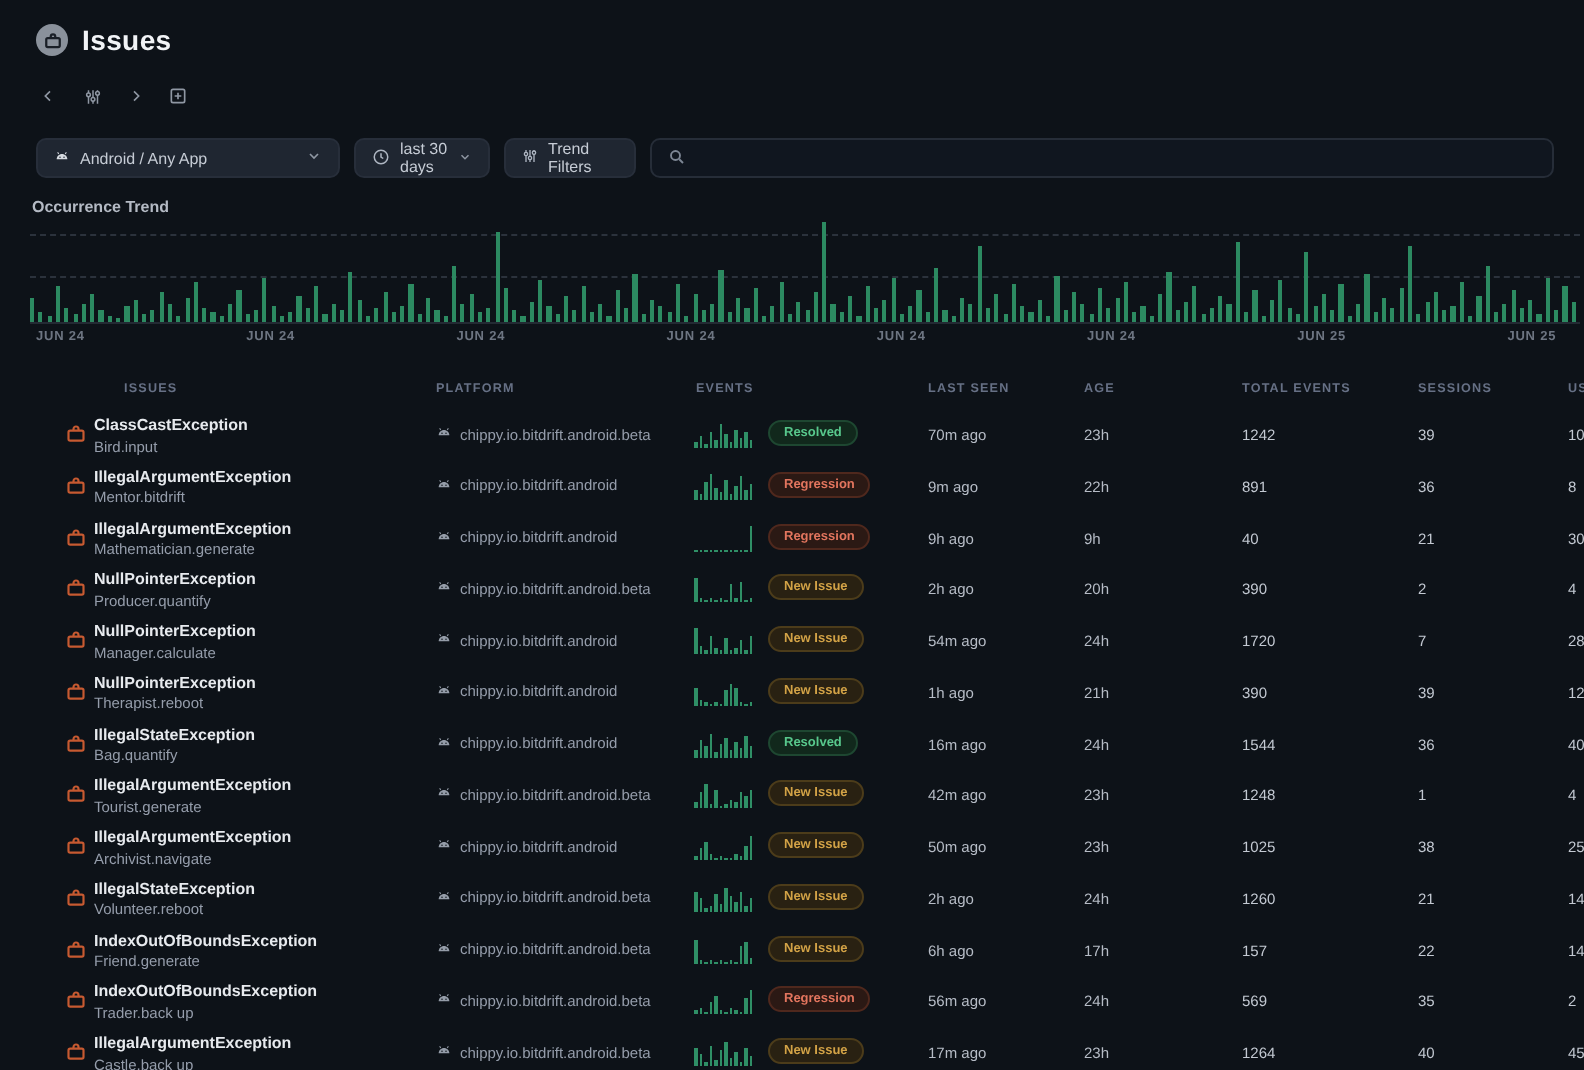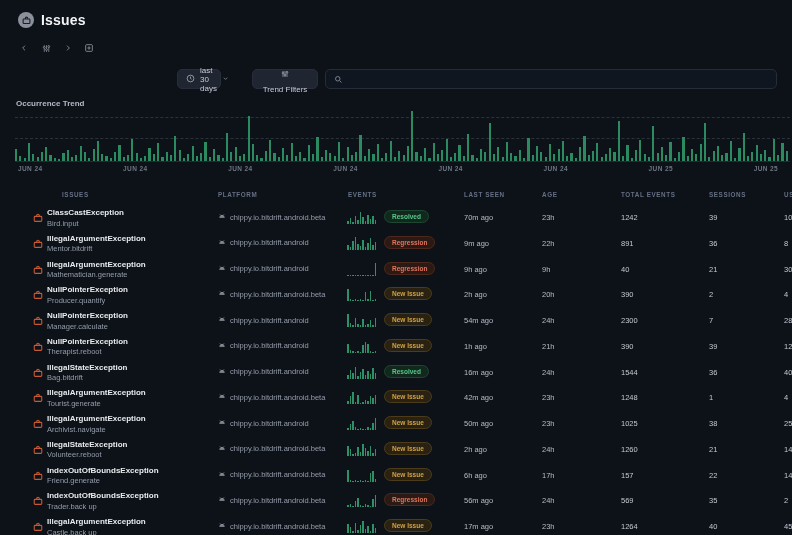--- a/index.html
+++ b/index.html
@@ -13,22 +13,22 @@
 
   
   .tb{position:absolute;top:42px;height:12px;display:flex;align-items:center;justify-content:center;cursor:pointer;}
   #nav-prev{left:20px;} #nav-filter{left:42px;} #nav-next{left:64px;} #nav-add{left:84px;}
 
   
   .pill{position:absolute;top:69px;height:20px;background:#1f2631;border:1px solid #272e3a;border-radius:5px;
     display:flex;align-items:center;gap:5px;padding:0 8px;font-size:8px;color:#c6ccd5;cursor:pointer;}
   #app-selector{left:18px;width:152px;}
   #app-selector .chev{margin-left:auto;}
-  #time-range{left:177px;width:44px;}
-  #trend-filters{left:252px;width:66px;flex-direction:column;}
+  #time-range{left:177px;width:68px;}
+  #trend-filters{left:252px;width:66px;}
   #searchbar{position:absolute;left:325px;top:69px;width:452px;height:20px;background:#10161f;
     border:1px solid #262d38;border-radius:5px;display:flex;align-items:center;padding:0 8px;gap:6px;}
   #searchbar input{background:transparent;border:none;outline:none;color:#c6ccd5;font-size:8px;width:100%;}
 
   
   #trend-title{position:absolute;left:16px;top:99px;font-size:8px;font-weight:700;color:#b4bac4;}
   #chart{position:absolute;left:15px;top:108px;width:775px;height:54px;}
   .gridline{position:absolute;left:0;width:100%;border-top:1px dashed #2b323c;height:0;}
   #grid1{top:9px;} #grid2{top:30px;}
   #baseline{position:absolute;left:0;bottom:0;width:100%;border-top:1px solid #232a33;}
@@ -88,20 +88,36 @@
         <path d="M9 5l7 7-7 7"></path>
       </svg>
   </div>
   <div class="tb" id="nav-add">
     <svg width="10" height="10" viewBox="0 0 24 24" fill="none" stroke="#8f97a3" stroke-width="2">
         <rect x="4" y="4" width="16" height="16" rx="2"></rect>
         <path d="M12 8v8M8 12h8"></path>
       </svg>
   </div>
 
+  <div class="pill" id="app-selector">
+    <span>
+      <svg width="8" height="8" viewBox="0 0 24 24" fill="#d6dae0">
+          <path d="M4 17c0-4.4 3.6-8 8-8s8 3.6 8 8H4z"></path>
+          <circle cx="9" cy="14" r="1.1" fill="#1f2631"></circle>
+          <circle cx="15" cy="14" r="1.1" fill="#1f2631"></circle>
+          <path d="M7 9L5.5 6.5M17 9l1.5-2.5" stroke="#d6dae0" stroke-width="1.6"></path>
+        </svg>
+    </span>
+    <span>Android / Any App</span>
+    <span class="chev">
+      <svg width="8" height="8" viewBox="0 0 24 24" fill="none" stroke="#8f97a3" stroke-width="2.5">
+          <path d="M6 9l6 6 6-6"></path>
+        </svg>
+    </span>
+  </div>
 
   <div class="pill" id="time-range">
     <span>
       <svg width="9" height="9" viewBox="0 0 24 24" fill="none" stroke="#aeb6c2" stroke-width="2">
           <circle cx="12" cy="12" r="9"></circle>
           <path d="M12 7v5l3 2"></path>
         </svg>
     </span>
     <span>last 30 days</span>
     <span>
@@ -517,21 +533,21 @@
           <i style="height:8px"></i>
           <i style="height:2px"></i>
           <i style="height:3px"></i>
           <i style="height:7px"></i>
           <i style="height:2px"></i>
           <i style="height:9px"></i>
         </span>
         <span class="badge new">New Issue</span>
         <span class="c-last">54m ago</span>
         <span class="c-age">24h</span>
-        <span class="c-total">2300</span>
+        <span class="c-total">1720</span>
         <span class="c-sess">7</span>
         <span class="c-users">28</span>
       </div>
       <div class="trow">
         <span class="c-ico"><svg width="10" height="10" viewBox="0 0 24 24" fill="none" stroke="#c75a31" stroke-width="2.6">
             <rect x="3" y="8" width="18" height="12" rx="2"></rect>
             <path d="M9 8V6a3 3 0 0 1 6 0v2"></path>
           </svg></span>
         <span class="c-name">NullPointerException</span>
         <span class="c-sub">Therapist.reboot</span>
@@ -564,21 +580,21 @@
         <span class="c-total">390</span>
         <span class="c-sess">39</span>
         <span class="c-users">12</span>
       </div>
       <div class="trow">
         <span class="c-ico"><svg width="10" height="10" viewBox="0 0 24 24" fill="none" stroke="#c75a31" stroke-width="2.6">
             <rect x="3" y="8" width="18" height="12" rx="2"></rect>
             <path d="M9 8V6a3 3 0 0 1 6 0v2"></path>
           </svg></span>
         <span class="c-name">IllegalStateException</span>
-        <span class="c-sub">Bag.bitdrift</span>
+        <span class="c-sub">Bag.quantify</span>
         <span class="c-plat">
           <span><svg width="8" height="8" viewBox="0 0 24 24" fill="#949ca8">
               <path d="M4 17c0-4.4 3.6-8 8-8s8 3.6 8 8H4z"></path>
               <circle cx="9" cy="14" r="1.1" fill="#0d1218"></circle>
               <circle cx="15" cy="14" r="1.1" fill="#0d1218"></circle>
               <path d="M7 9L5.5 6.5M17 9l1.5-2.5" stroke="#949ca8" stroke-width="1.6"></path>
             </svg></span>
           <span>chippy.io.bitdrift.android</span>
         </span>
         <span class="spark">

